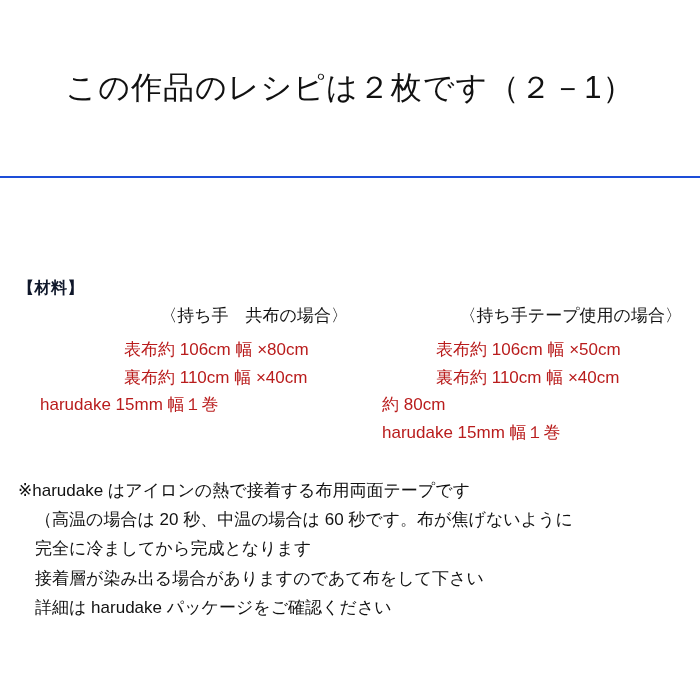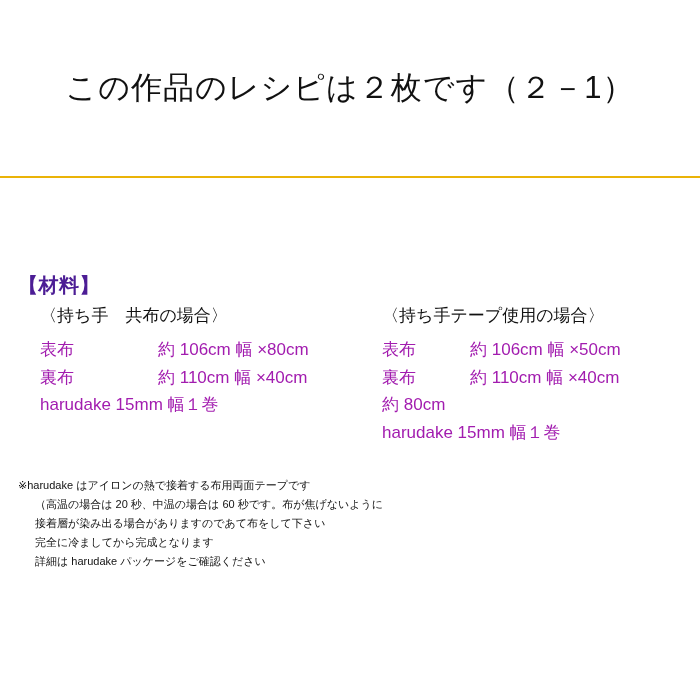--- a/index.html
+++ b/index.html
@@ -22,21 +22,21 @@
     background: #ffffff;
   }
   
   .header {
     position: absolute;
     left: 0;
     top: 0;
     width: 700px;
     height: 178px;
     box-sizing: border-box;
-    border-bottom: 2px solid #eab308;
+    border-bottom: 2px solid #1d4ed8;
     display: flex;
     align-items: center;
     justify-content: center;
   }
   .header-title {
     font-size: 31px;
     letter-spacing: 1px;
     color: #111111;
     white-space: nowrap;
     font-weight: 400;
@@ -47,74 +47,75 @@
     left: 0;
     top: 178px;
     width: 700px;
     height: 522px;
     box-sizing: border-box;
     padding: 0;
   }
   .section-title {
     position: absolute;
     left: 18px;
-    top: 94px;
-    font-size: 20px;
+    top: 100px;
+    font-size: 16px;
     font-weight: 700;
-    color: #4c1d95;
+    color: #0f172a;
     letter-spacing: 0.5px;
   }
   .columns {
     position: absolute;
     left: 18px;
     top: 126px;
     width: 664px;
     display: flex;
   }
   .col {
     box-sizing: border-box;
+    text-align: right;
   }
   .col-left {
     width: 330px;
     padding-left: 22px;
   }
   .col-right {
     width: 334px;
     padding-left: 34px;
   }
   .col-head {
     font-size: 17px;
     margin-bottom: 9px;
     color: #111111;
     white-space: nowrap;
   }
   .mat-row {
     font-size: 17px;
     line-height: 1.62;
-    color: #a21caf;
+    color: #b91c1c;
     white-space: nowrap;
     display: flex;
   }
   .mat-label {
     display: inline-block;
     min-width: 118px;
   }
   .mat-label-r {
     display: inline-block;
     min-width: 88px;
   }
   .mat-val {
     display: inline-block;
   }
   .notes {
     position: absolute;
     left: 18px;
     top: 298px;
     width: 664px;
-    font-size: 11px;
+    font-size: 17px;
     line-height: 1.72;
     color: #111111;
   }
   .note-line {
     white-space: nowrap;
   }
   .note-indent {
     padding-left: 17px;
   }
 </style>
@@ -166,19 +167,19 @@
           <span class="mat-label-r">harudake  15mm 幅</span>
           <span class="mat-val">１巻</span>
         </div>
       </div>
 
     </div>
 
     <div class="notes">
       <div class="note-line">※harudake はアイロンの熱で接着する布用両面テープです</div>
       <div class="note-line note-indent">（高温の場合は 20 秒、中温の場合は 60 秒です。布が焦げないように</div>
+      <div class="note-line note-indent">完全に冷ましてから完成となります</div>
       <div class="note-line note-indent">接着層が染み出る場合がありますのであて布をして下さい</div>
-      <div class="note-line note-indent">完全に冷ましてから完成となります</div>
       <div class="note-line note-indent">詳細は harudake パッケージをご確認ください</div>
     </div>
 
   </div>
 </div>
 
 </body></html>

